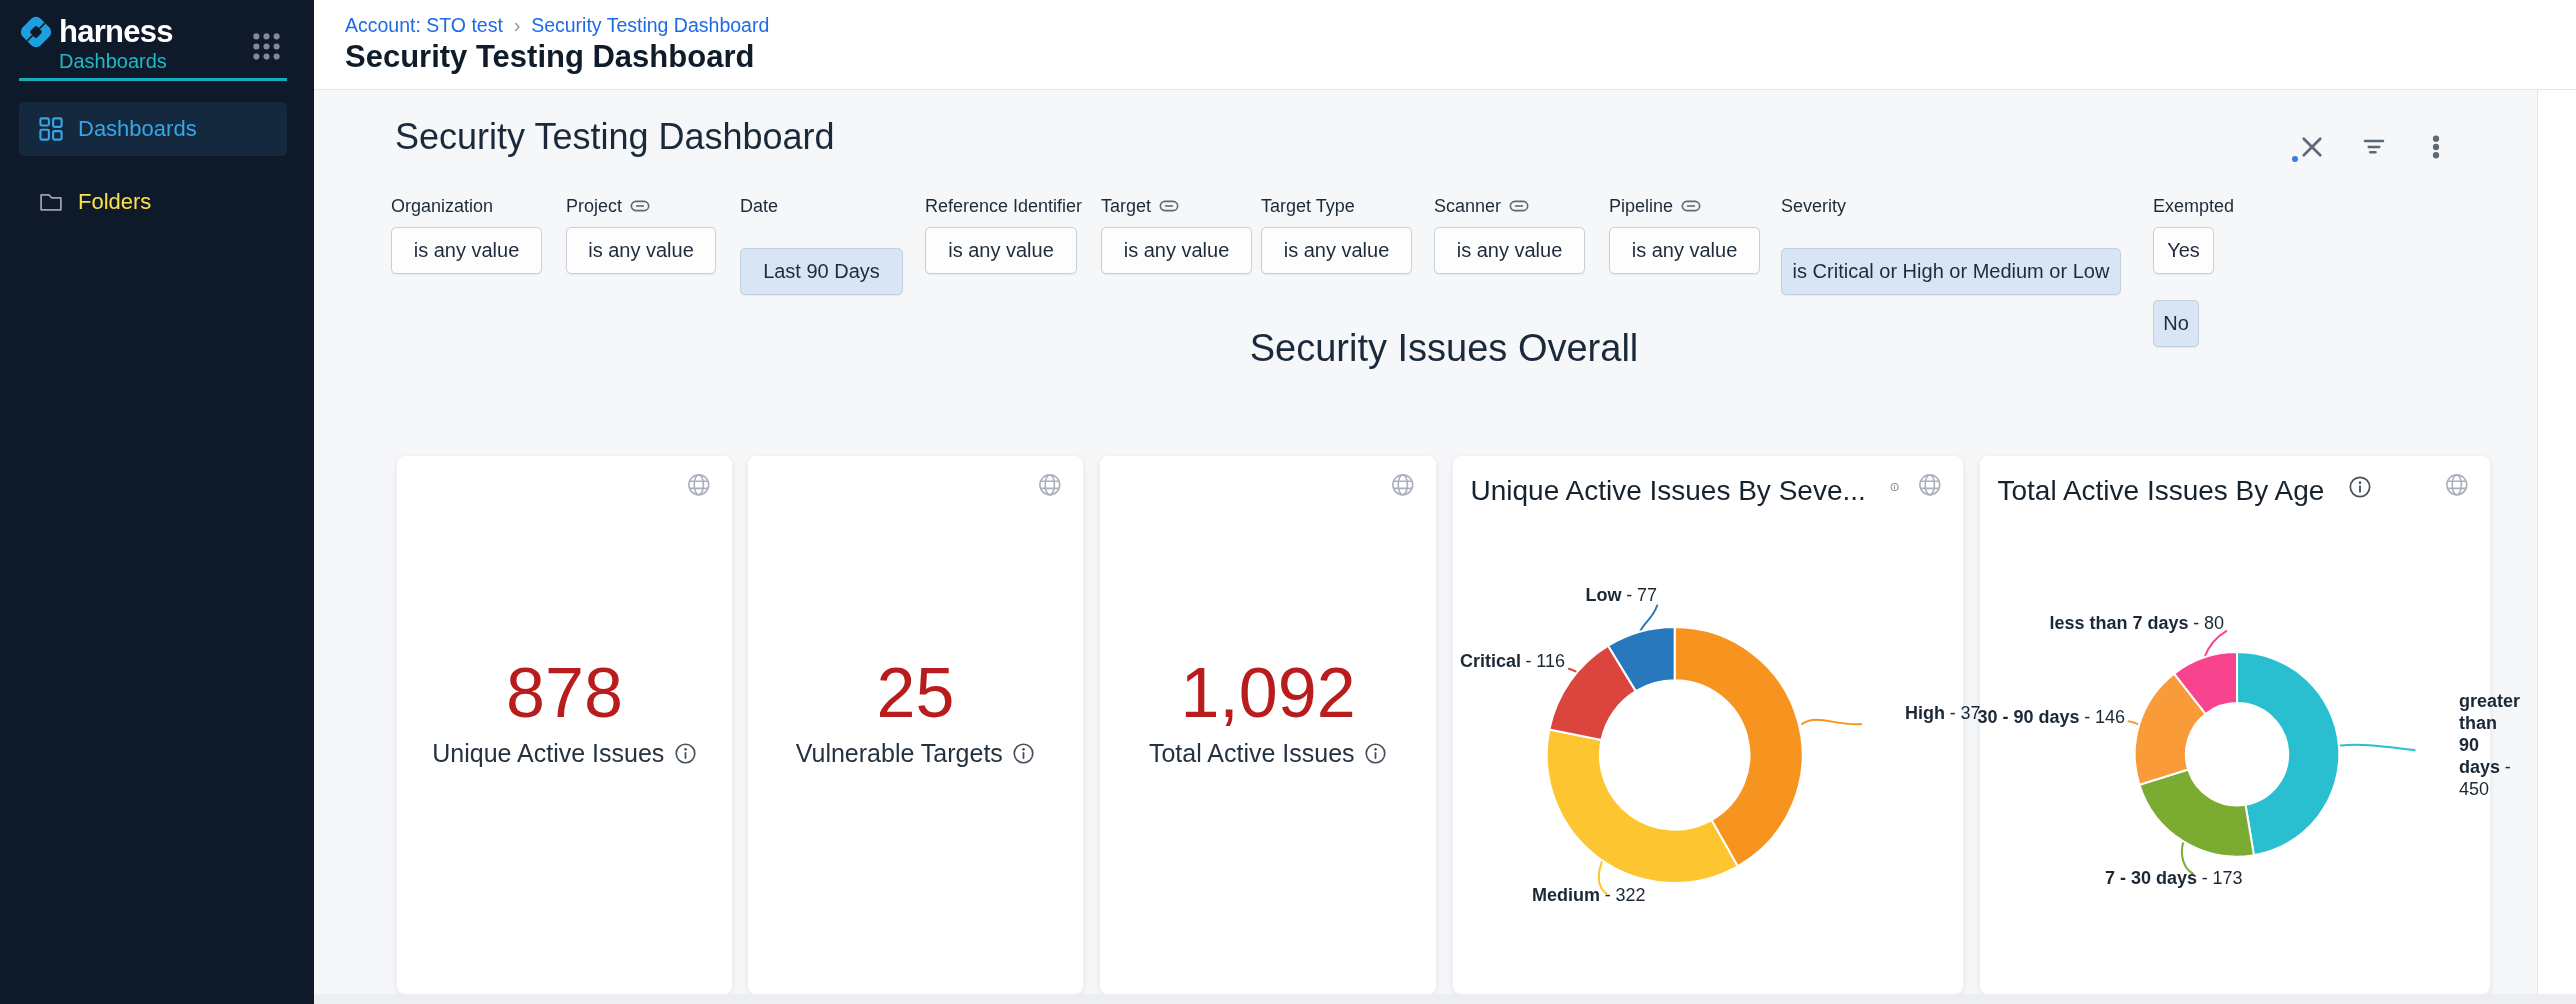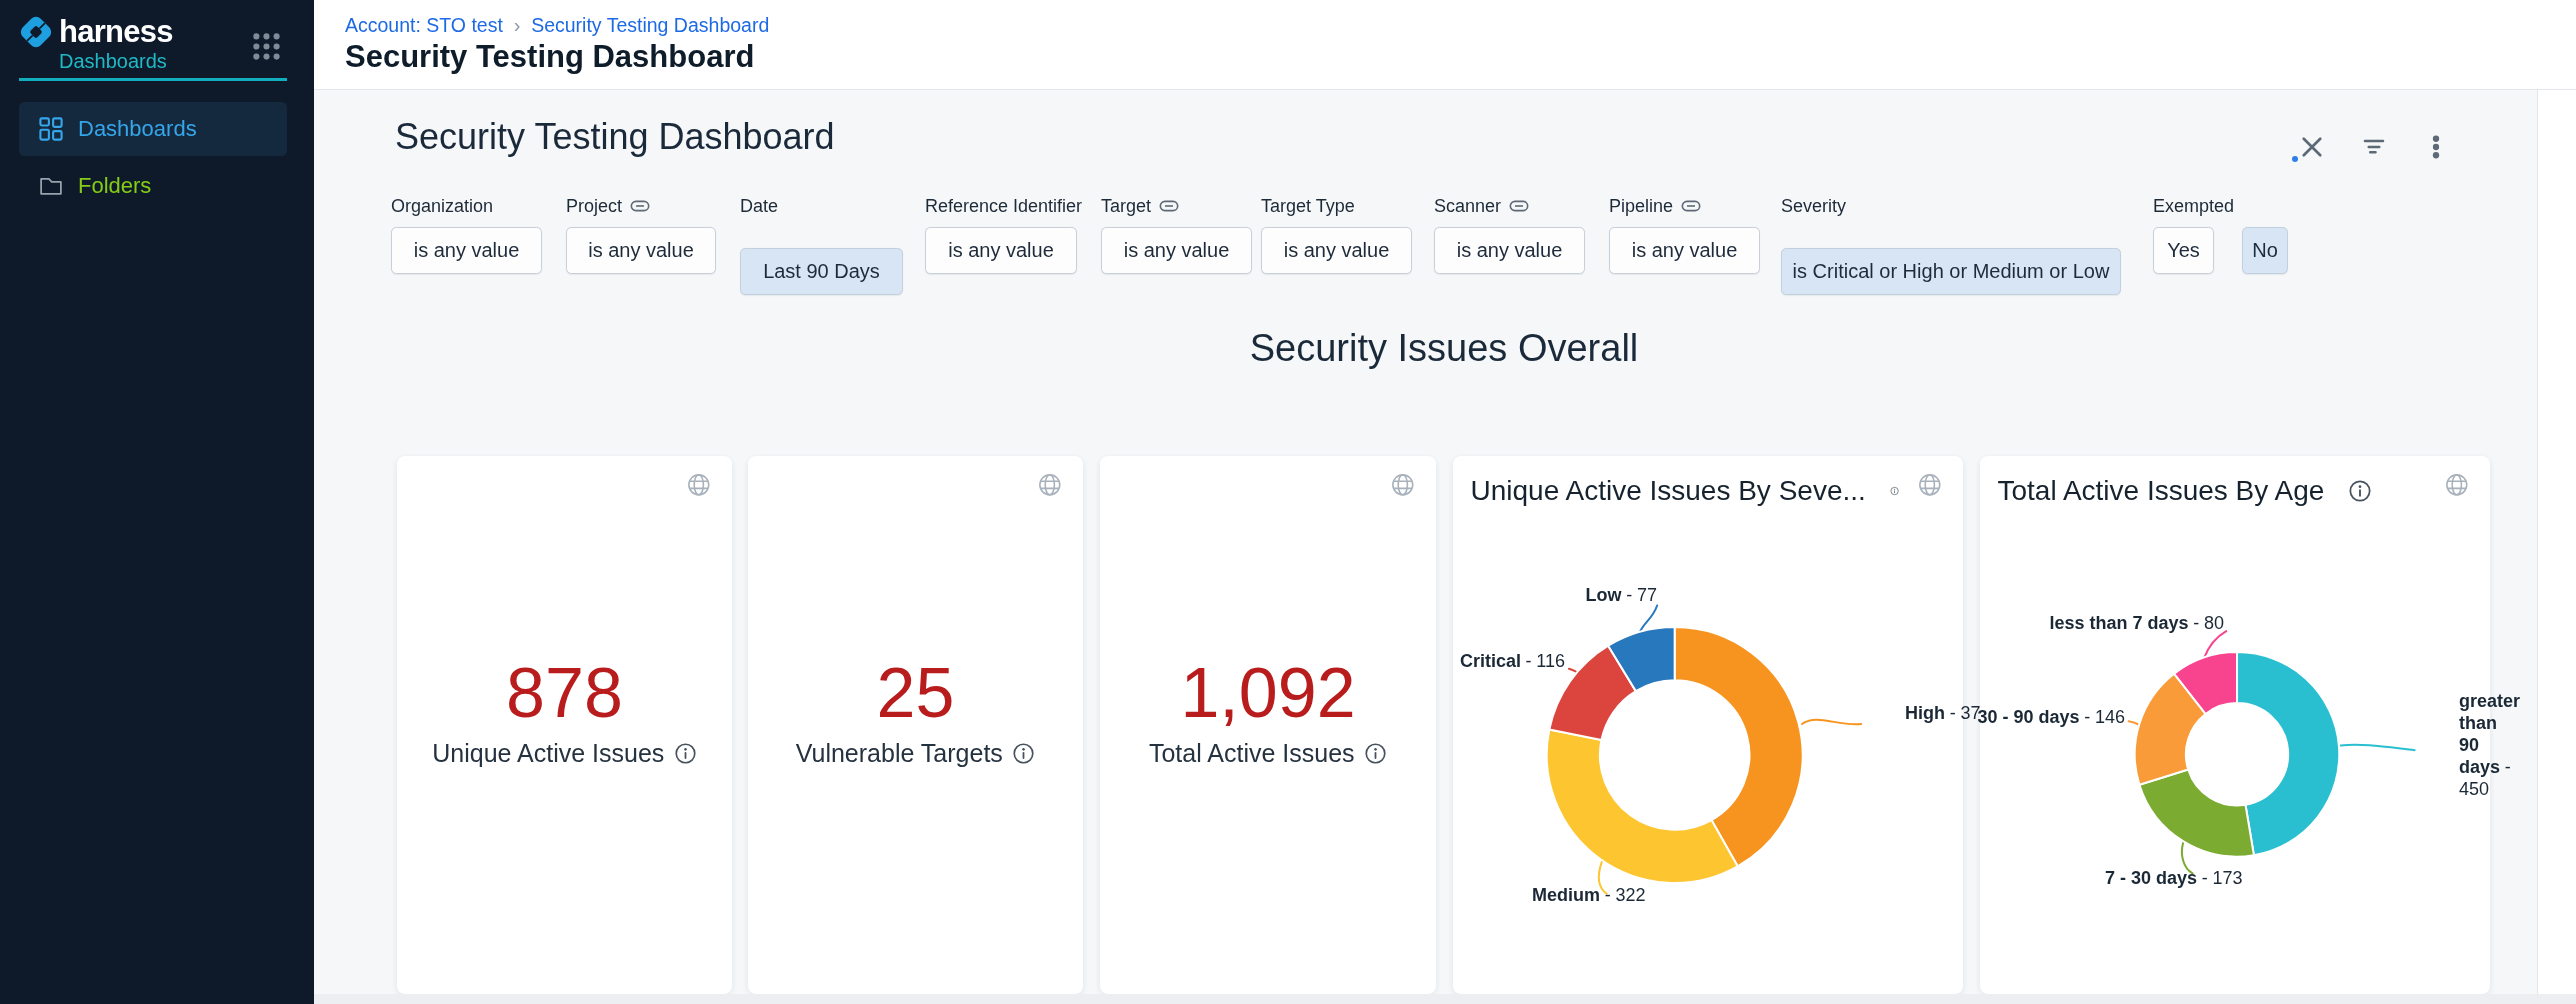--- a/index.html
+++ b/index.html
@@ -8,21 +8,21 @@
 
   
   .sidebar { position:absolute; left:0; top:0; width:314px; height:1005px; background:#0e1a2a; z-index:5; }
   .logo-row { position:absolute; left:17.5px; top:13.5px; display:flex; align-items:center; }
   .brand-text { color:#ffffff; font-size:31px; font-weight:700; letter-spacing:-0.7px; margin-left:5.4px; }
   .module-text { position:absolute; left:59px; top:50px; color:#1fb9c5; font-size:20px; }
   .grid9 { position:absolute; right:32px; top:31px; }
   .teal-divider { position:absolute; left:19px; right:27px; top:78px; height:2.7px; background:#12aebe; }
   .nav-item { position:absolute; left:19px; width:268px; height:54px; border-radius:5.4px; display:flex; align-items:center; padding-left:20px; gap:15px; font-size:22px; cursor:pointer; }
   .nav-item.active { top:102px; background:#15293e; color:#35a6ea; }
-  .nav-item.plain { top:159px; color:#84cc16;text-align:right; }
+  .nav-item.plain { top:175px; color:#fde047;text-align:right; }
 
   
   .topbar { position:absolute; left:314px; top:0; width:2262px; height:90px; background:#ffffff; border-bottom:1.3px solid #e3e6ea; z-index:4; }
   .breadcrumb { position:absolute; left:31px; top:13.5px; display:flex; align-items:center; gap:10.8px; font-size:19.5px; }
   .crumb { color:#1d6ae5; cursor:pointer; }
   .crumb-sep { color:#8a97a6; font-size:20px; }
   .page-title { position:absolute; left:31px; top:39px; font-size:31px; font-weight:700; color:#0f1c2a; }
 
   
   .canvas { position:absolute; left:314px; top:90px; width:2262px; height:914px; background:#f5f7f9; }
@@ -41,34 +41,34 @@
   .f0{left:77px} .f0 .fbox{width:151px}
   .f1{left:252px} .f1 .fbox{width:150px}
   .f2{left:426px} .f2 .fbox{width:163px}
   .f3{left:611px} .f3 .fbox{width:152px}
   .f4{left:787px} .f4 .fbox{width:151px}
   .f5{left:947px} .f5 .fbox{width:151px}
   .f6{left:1120px} .f6 .fbox{width:151px}
   .f7{left:1295px} .f7 .fbox{width:151px}
   .f8{left:1467px} .f8 .fbox{width:340px}
   .fex{left:1839px}
-  .fex-row { display:flex; gap:28px; }
+  .fex-row { display:flex; gap:15px;flex-direction:column; }
   .fex-row .fbox { margin-top:10.8px; }
   .fbox.yes{width:61px} .fbox.no{width:46px}
 
   .section-heading { position:absolute; left:1130px; top:237px; transform:translateX(-50%); font-size:38px; color:#1b2a3a; white-space:nowrap; }
 
   
   .card { position:absolute; top:366px; height:538px; background:#ffffff; border-radius:8px; box-shadow:0 2px 6.7px rgba(31,45,61,.09); }
   .c1{left:83px;width:335px} .c2{left:434px;width:335px} .c3{left:786px;width:336px}
   .c4{left:1139px;width:510px} .c5{left:1666px;width:510px}
   .globe { position:absolute; right:20px; top:16px; }
   .stat-number { position:absolute; left:0; right:0; top:197px; text-align:center; font-size:70px; color:#b91c1c; }
   .stat-label { position:absolute; left:0; right:0; top:283px; display:flex; align-items:center; justify-content:center; gap:9.4px; font-size:25px; color:#25323f; }
-  .card-title-row { position:absolute; left:17.5px; top:19px; right:64px; display:flex; align-items:center; gap:24px; }
+  .card-title-row { position:absolute; left:17.5px; top:19px; right:64px; display:flex; align-items:flex-start; gap:24px; }
   .card-title { font-size:28px; color:#16232f; font-weight:500; white-space:nowrap; }
   .donut-svg { position:absolute; left:0; top:0; }
   .dlabel { position:absolute; font-size:18px; color:#1b2836; line-height:22px; white-space:nowrap;padding-left:41px; }
   .dlabel b { font-weight:700; }
   .dsep { margin:0 4.7px; }
   .dl-high{left:411px;top:246px}
   .dl-medium{left:38px;top:428px}
   .dl-critical{right:398px;top:194px}
   .dl-low{right:306px;top:128px}
   .dl-lt7{right:266px;top:156px}

